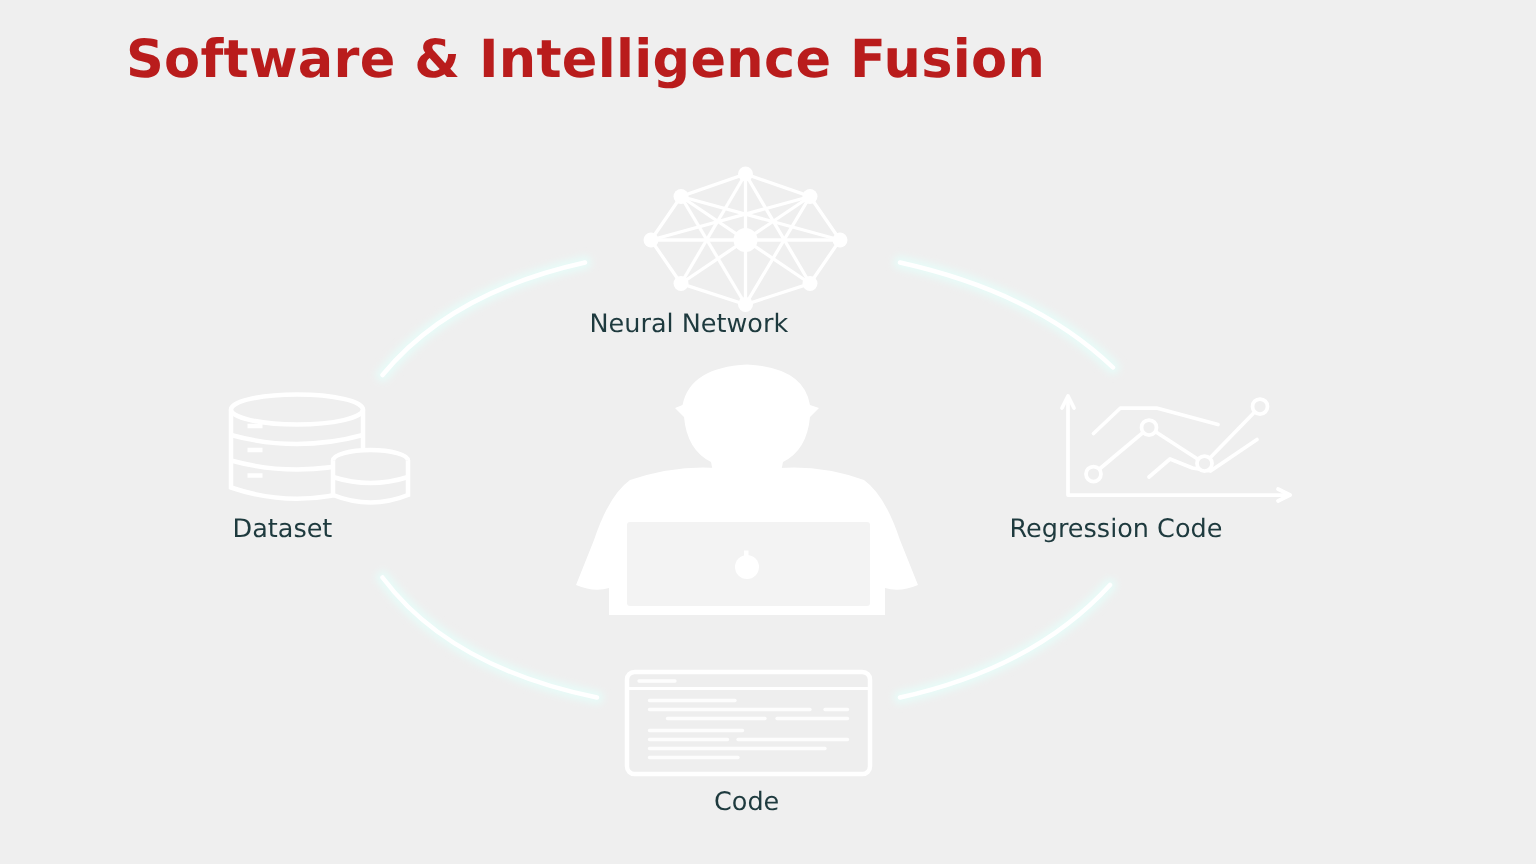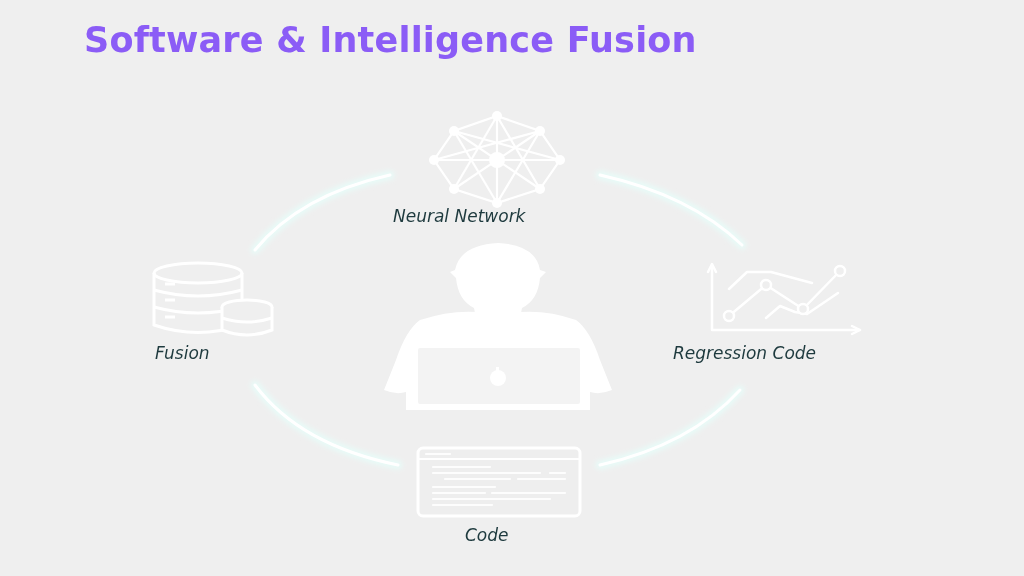--- a/index.html
+++ b/index.html
@@ -6,25 +6,25 @@
   body {
     width:1024px; height:576px; overflow:hidden;
     background:#efefef;
     font-family:"DejaVu Sans", sans-serif;
     position:relative;
   }
   .title {
     position:absolute; left:84px; top:20px;
     font-family:"DejaVu Sans", sans-serif;
     font-weight:bold; font-size:35px; letter-spacing:0.2px;
-    color:#8b5cf6;
+    color:#b91c1c;
   }
   .label {
     position:absolute; font-size:17px; color:#1e3a3e;
-    font-family:"DejaVu Sans", sans-serif; white-space:nowrap;font-style:italic;
+    font-family:"DejaVu Sans", sans-serif; white-space:nowrap;
   }
   svg.layer { position:absolute; left:0; top:0; }
 </style>
 </head>
 <body>
 
 <div class="title">Software &amp; Intelligence Fusion</div>
 
 <svg class="layer" width="1024" height="576" viewBox="0 0 1024 576">
   <defs>
@@ -83,21 +83,21 @@
     <line x1="165" y1="284" x2="175" y2="284"></line>
     <line x1="165" y1="300" x2="175" y2="300"></line>
     <line x1="165" y1="317" x2="175" y2="317"></line>
   </g>
   <g stroke="#ffffff" stroke-width="3" fill="#efefef">
     <ellipse cx="247" cy="307" rx="25" ry="7"></ellipse>
     <path d="M222 307 V330 Q247 340 272 330 V307"></path>
     <path d="M222 318 Q247 326 272 318" fill="none"></path>
   </g>
 </svg>
-<div class="label" style="left:155px; top:343px;">Fusion</div>
+<div class="label" style="left:155px; top:343px;">Dataset</div>
 
 <svg class="layer" width="1024" height="576">
   <g stroke="#ffffff" stroke-width="2.5" fill="none" stroke-linecap="round" stroke-linejoin="round">
     <polyline points="712,266 712,330 860,330"></polyline>
     <polyline points="708,272 712,264 716,272"></polyline>
     <polyline points="852,326 860,330 852,334"></polyline>
     <polyline points="729,316 766,285 803,309 840,271"></polyline>
     <polyline points="729,289 747,272 771,272 812,283"></polyline>
     <polyline points="766,318 780,306 795,312 807,314 838,293"></polyline>
   </g>
@@ -130,13 +130,13 @@
     <line x1="550" y1="473" x2="565" y2="473"></line>
     <line x1="445" y1="479" x2="510" y2="479"></line>
     <line x1="518" y1="479" x2="565" y2="479"></line>
     <line x1="433" y1="487" x2="495" y2="487"></line>
     <line x1="433" y1="493" x2="485" y2="493"></line>
     <line x1="492" y1="493" x2="565" y2="493"></line>
     <line x1="433" y1="499" x2="550" y2="499"></line>
     <line x1="433" y1="505" x2="492" y2="505"></line>
   </g>
 </svg>
-<div class="label" style="left:465px; top:525px;">Code</div>
+<div class="label" style="left:476px; top:525px;">Code</div>
 
 </body></html>

